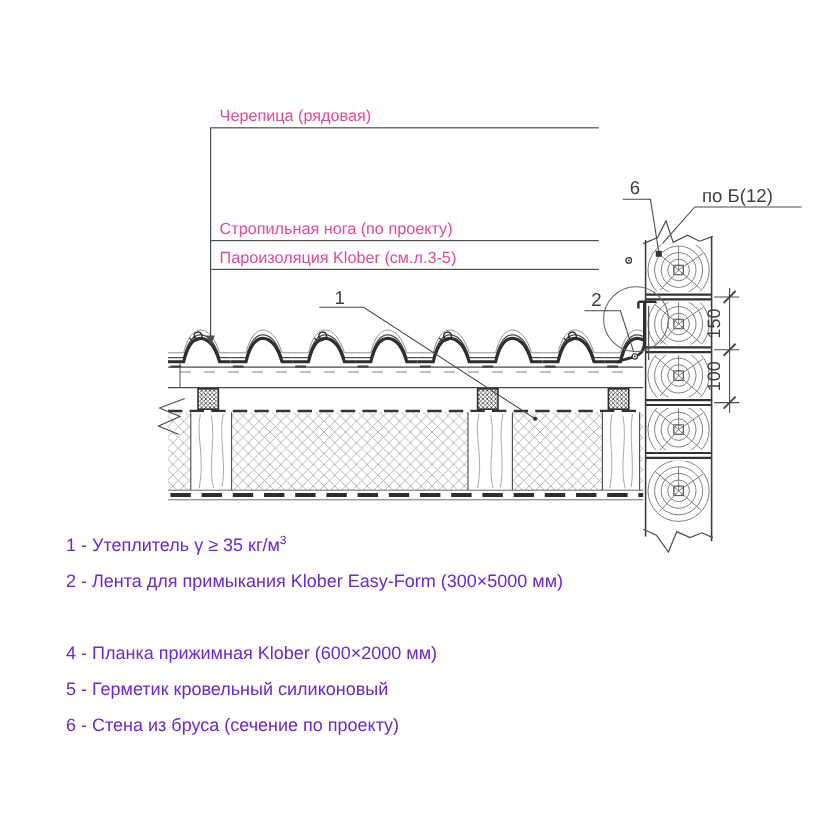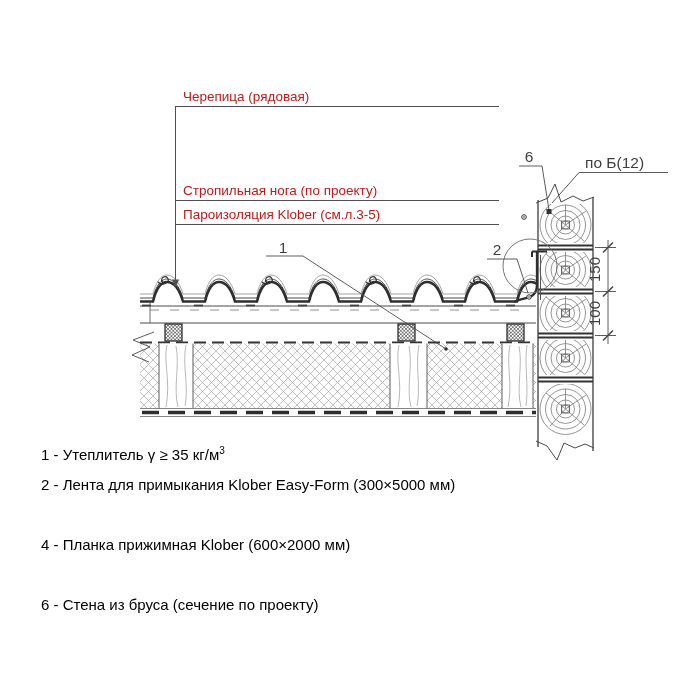--- a/index.html
+++ b/index.html
@@ -1,23 +1,23 @@
 <!DOCTYPE html>
 <html><head>
 <meta charset="utf-8">
 <style>
   html,body{margin:0;padding:0;background:#ffffff;}
   #stage{position:relative;width:700px;height:700px;background:#fff;overflow:hidden;
          font-family:"Liberation Sans", sans-serif;color:#3f3f3f;}
   #drawing-svg{position:absolute;left:0;top:0;}
   .llrow{position:absolute;left:176px;width:316px;height:20px;
          border-bottom:1px solid #4f4f4f;line-height:21px;padding-left:7px;
-         font-size:13.5px;color:#b91c1c;white-space:pre;}
-  .lgrow{position:absolute;left:41px;height:22px;line-height:22px;
-         font-size:15px;color:#000000;white-space:pre;}
+         font-size:13.5px;color:#ec4899;white-space:pre;}
+  .lgrow{position:absolute;left:55px;height:22px;line-height:22px;
+         font-size:15px;color:#6d28d9;white-space:pre;}
   .lgrow sup{font-size:10px;line-height:0;}
   svg text{font-family:"Liberation Sans", sans-serif;fill:#3f3f3f;}
 </style>
 </head>
 <body>
 
 <div id="stage">
 
   <svg id="drawing-svg" width="700" height="700" viewBox="0 0 700 700">
     <defs>
@@ -178,15 +178,16 @@
     <text transform="translate(600,313.5) rotate(-90)" font-size="15" text-anchor="middle">100</text>
   </svg>
 
   <div class="llrow" style="top:86px"><span>Черепица (рядовая)</span></div>
   <div class="llrow" style="top:180px"><span>Стропильная нога (по проекту)</span></div>
   <div class="llrow" style="top:204px"><span>Пароизоляция Klober (см.л.3-5)</span></div>
 
   <div class="lgrow" style="top:444px"><span>1 - Утеплитель γ ≥ 35 кг/м</span><sup>3</sup></div>
   <div class="lgrow" style="top:474px"><span>2 - Лента для примыкания Klober Easy-Form (300×5000 мм)</span></div>
   <div class="lgrow" style="top:534px"><span>4 - Планка прижимная Klober (600×2000 мм)</span></div>
+  <div class="lgrow" style="top:564px"><span>5 - Герметик кровельный силиконовый</span></div>
   <div class="lgrow" style="top:594px"><span>6 - Стена из бруса (сечение по проекту)</span></div>
 
 </div>
 
 </body></html>

